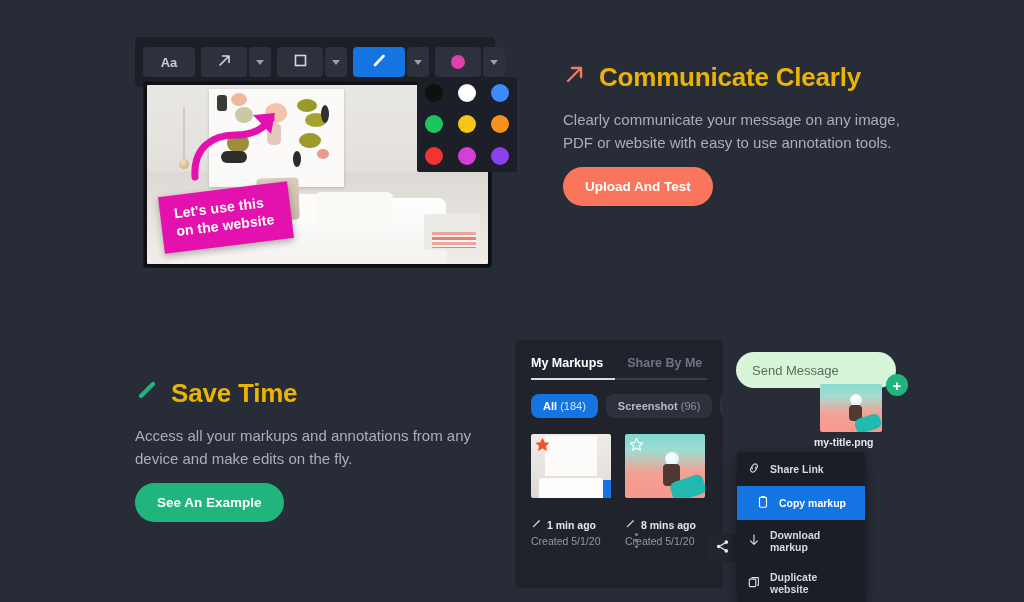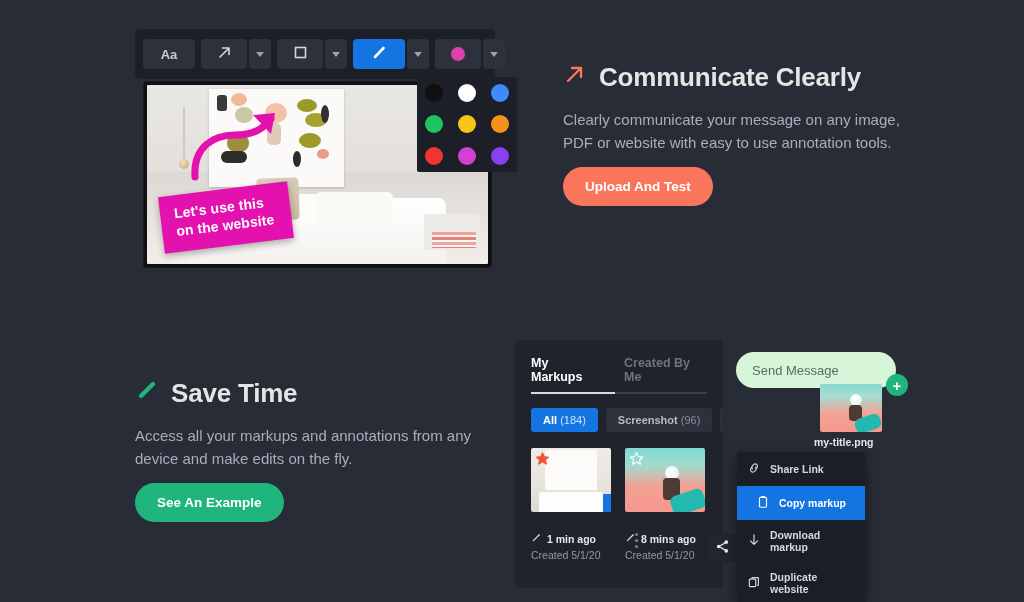--- a/index.html
+++ b/index.html
@@ -8,21 +8,21 @@
     background: #282c37;
     font-family: "Liberation Sans", sans-serif;
     overflow: hidden;
   }
   .page { position: relative; width: 1024px; height: 602px; background: #282c37; }
 
   
   .editor-shot { position: absolute; left: 135px; top: 25px; }
 
   .toolbar {
-    position: absolute; left: 0; top: 4px;
+    position: absolute; left: 0; top: 12px;
     width: 360px; height: 50px;
     background: #1c1f27;
     border-radius: 5px;
     display: flex; align-items: center;
     padding: 0 8px; gap: 6px;
   }
   .tool {
     height: 30px; min-width: 46px;
     background: #2c313c;
     border-radius: 4px;
@@ -128,21 +128,21 @@
     display: grid;
     grid-template-columns: repeat(3, 1fr);
     align-items: center; justify-items: center;
   }
   .palette i { display: block; width: 18px; height: 18px; border-radius: 50%; }
 
   
   .copy-right { position: absolute; left: 563px; top: 62px; width: 360px; }
   .headline {
     display: flex; align-items: center; gap: 12px;
-    font-size: 26px; font-weight: bold; color: #e5e5e5;
+    font-size: 26px; font-weight: bold; color: #eab308;
     letter-spacing: -.2px;
   }
   .headline .hl-icon { flex: none; }
   .body-copy {
     margin-top: 16px;
     font-size: 15px; line-height: 1.52; color: #a9aeba;
     max-width: 340px;
   }
   .cta {
     display: inline-block; margin-top: 12px;
@@ -168,21 +168,21 @@
   .mk-tab.active { color: #ffffff; }
   .mk-underline {
     height: 2px; margin: 0 16px; background: #3a3f4c;
     position: relative;
   }
   .mk-underline::before {
     content:""; position: absolute; left: 0; top: 0; width: 84px; height: 2px; background: #d7dae1;
   }
   .chips { display: flex; gap: 8px; padding: 14px 0 0 16px; }
   .chip {
-    padding: 6px 12px; border-radius: 3px;
+    padding: 6px 12px; border-radius: 8px;
     background: #2c313c; color: #b6bbc6;
     font-size: 11px; font-weight: bold; white-space: nowrap; cursor: pointer;
   }
   .chip .cnt { color: #8a909c; font-weight: normal; }
   .chip.active { background: #1374e2; color: #fff; }
   .chip.active .cnt { color: #cfe2fb; }
 
   .cards { display: flex; gap: 14px; padding: 16px 0 0 16px; }
   .card { width: 80px; cursor: pointer; }
   .thumb {
@@ -423,21 +423,21 @@
       </span>
       <span>Save Time</span>
     </div>
     <p class="body-copy">Access all your markups and annotations from any device and make edits on the fly.</p>
     <button class="cta green">See An Example</button>
   </div>
 
   <div class="markups">
     <div class="mk-tabs">
       <div class="mk-tab active">My Markups</div>
-      <div class="mk-tab">Created By Me</div>
+      <div class="mk-tab">Share By Me</div>
     </div>
     <div class="mk-underline"></div>
 
     <div class="chips">
       <div class="chip active">
         <span>All</span>
         <span class="cnt">(184)</span>
       </div>
       <div class="chip">
         <span>Screenshot</span>

